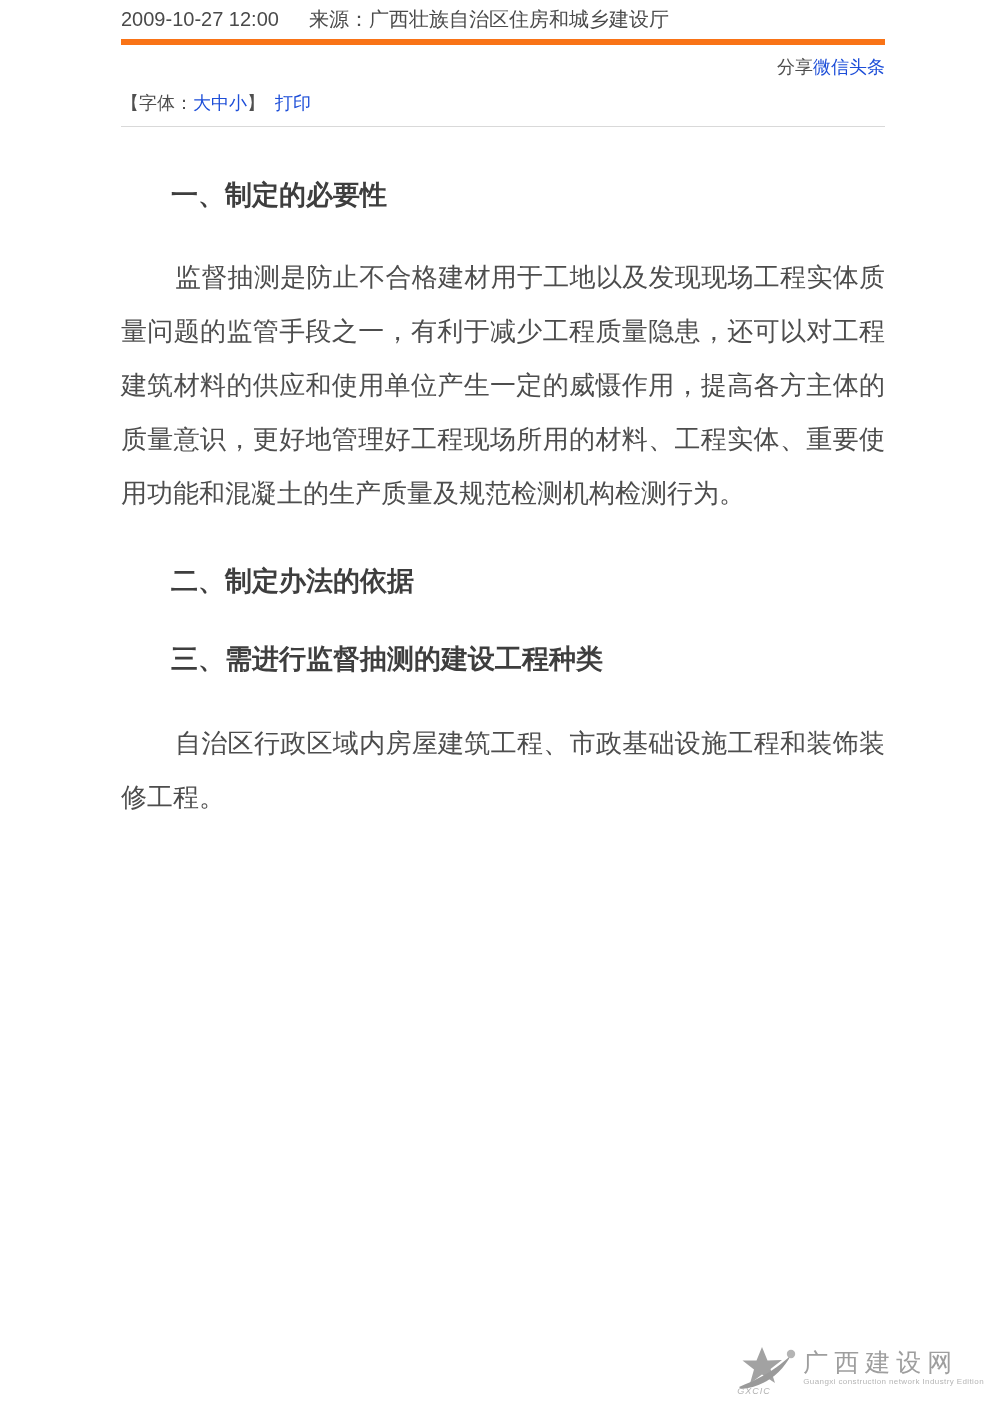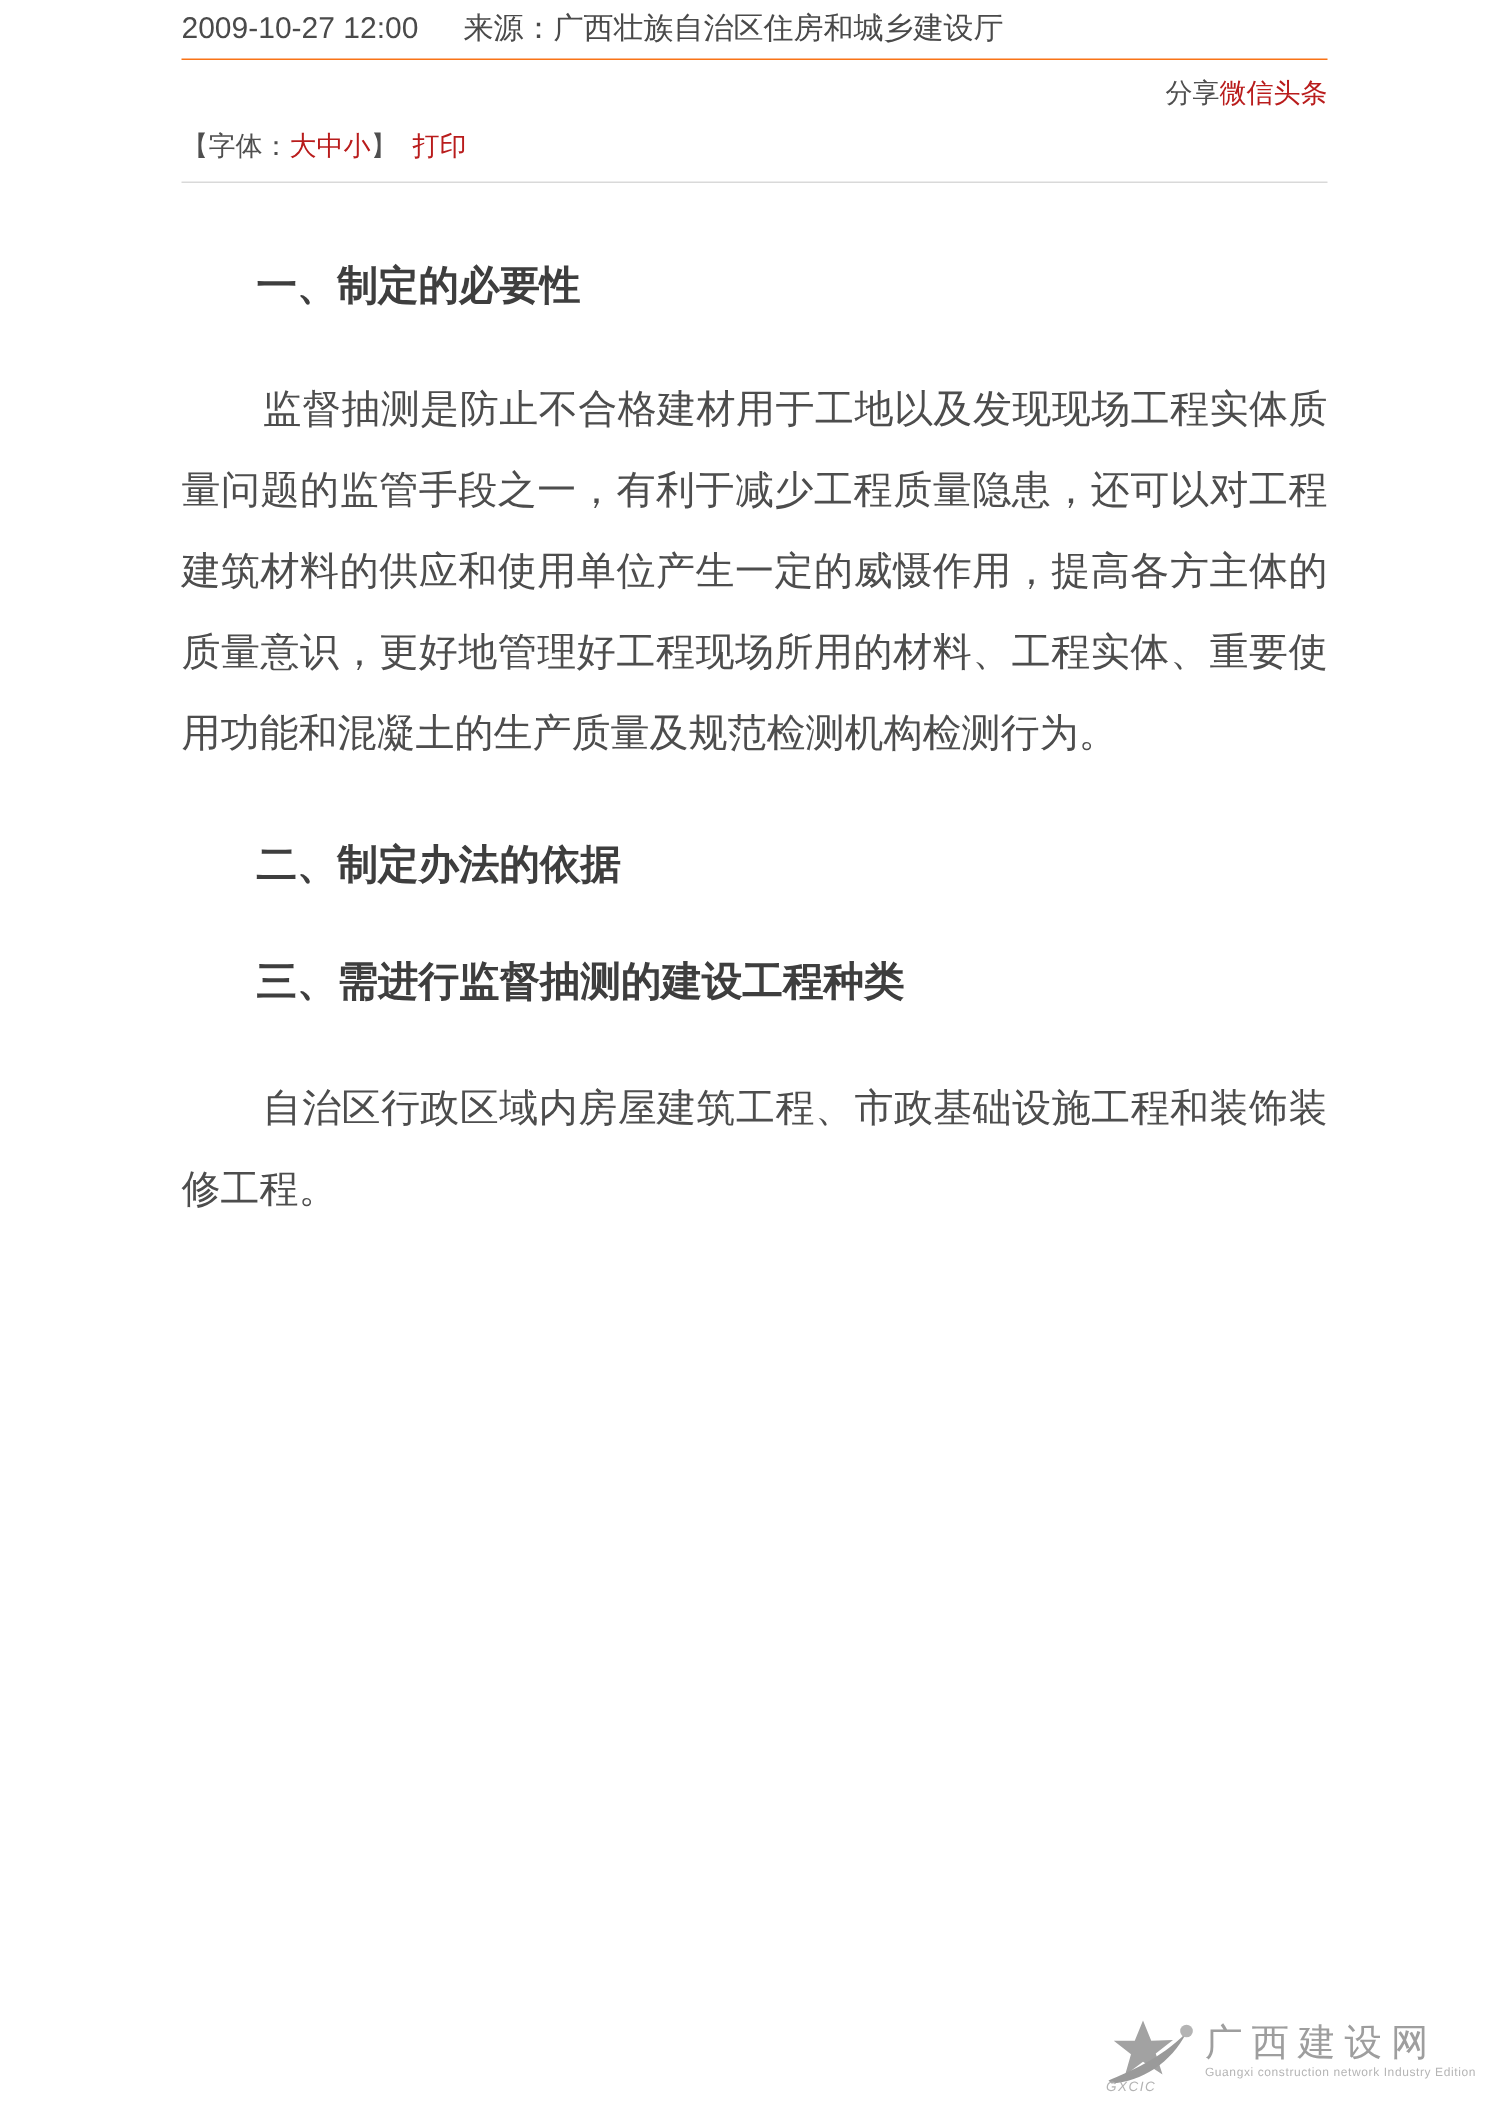--- a/index.html
+++ b/index.html
@@ -25,21 +25,21 @@
     font-size: 34px;
     line-height: 57px;
     font-weight: 700;
     color: #474747;
     letter-spacing: 0px;
   }
   
   .meta-row {
     margin-top: 6px;
     padding-bottom: 7px;
-    border-bottom: 1px solid #f97316;
+    border-bottom: 6px solid #f97316;
     font-size: 20px;
     line-height: 26px;
     color: #4a4a4a;
     display: flex;
     align-items: baseline;
   }
   .meta-source { margin-left: 30px; }
   
   .share-row {
     margin-top: 9px;
@@ -52,21 +52,21 @@
     margin-top: 11px;
     padding-bottom: 9px;
     border-bottom: 1px solid #d9d9d9;
     text-align: left;
     font-size: 18px;
     line-height: 26px;
     color: #4f4f4f;
     font-family: Liberation Mono, monospace;
   }
   .share-row a, .fontbar-row a {
-    color: #b91c1c;
+    color: #1d4ed8;
     text-decoration: none;
     cursor: pointer;
     margin-top: 20px;
   }
   .print-link { margin-left: 10px; }
   
   .section-heading {
     margin: 0;
     margin-top: 50px;
     padding-left: 50px;

